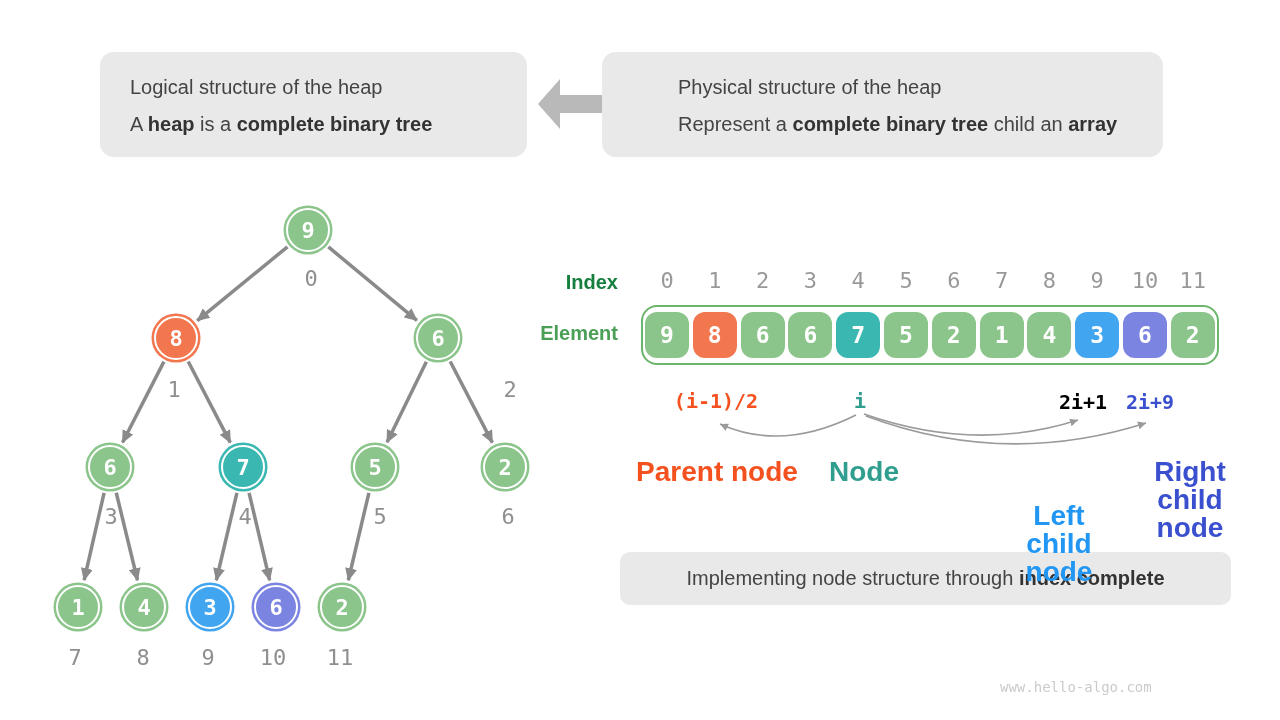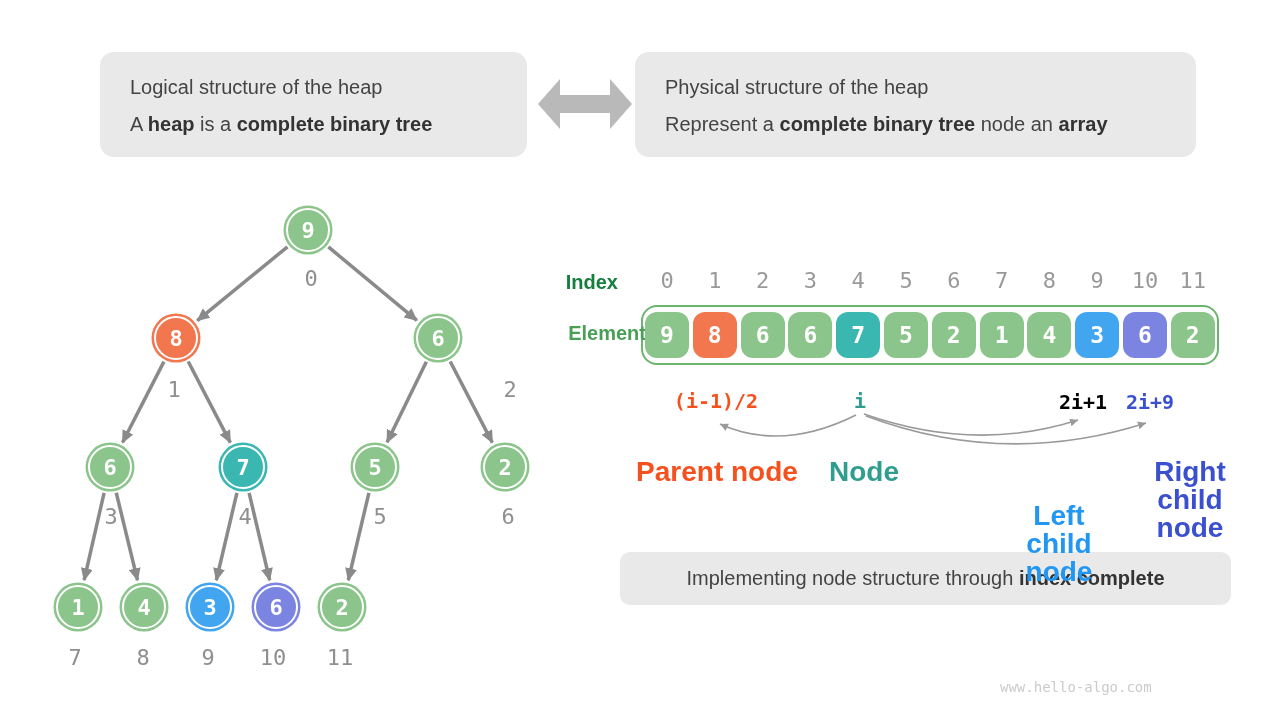--- a/index.html
+++ b/index.html
@@ -70,23 +70,23 @@
 
   <div class="gray-box top" style="left:100px;top:52px;width:427px;height:105px;box-sizing:border-box;">
     <div class="line">Logical structure of the heap</div>
     <div class="line" id="left-line2"><span>A </span><span class="b">heap</span><span> is a </span><span class="b">complete binary tree</span></div>
   </div>
 
   <svg class="layer" style="left:535px;top:75px;" width="100" height="60">
     <polygon points="3,29 25,4 25,20 75,20 75,4 97,29 75,54 75,38 25,38 25,54" fill="#b9b9b9"></polygon>
   </svg>
 
-  <div class="gray-box top" style="left:635px;top:52px;width:561px;height:105px;box-sizing:border-box;">
+  <div class="gray-box top" style="left:602px;top:52px;width:561px;height:105px;box-sizing:border-box;padding-left:46px;">
     <div class="line">Physical structure of the heap</div>
-    <div class="line" id="right-line2"><span>Represent a </span><span class="b">complete binary tree</span><span> node an </span><span class="b">array</span></div>
+    <div class="line" id="right-line2"><span>Represent a </span><span class="b">complete binary tree</span><span> child an </span><span class="b">array</span></div>
   </div>
 
   <div id="tree-container">
       <div class="tree-node" style="left: 308px; top: 230px; background: rgb(140, 197, 140); box-shadow: rgb(140, 197, 140) 0px 0px 0px 2.5px;">9</div>
       <div class="tree-index" style="left: 311px; top: 278px;">0</div>
       <div class="tree-node" style="left: 176px; top: 338px; background: rgb(242, 118, 78); box-shadow: rgb(242, 118, 78) 0px 0px 0px 2.5px;">8</div>
       <div class="tree-index" style="left: 174px; top: 389px;">1</div>
       <div class="tree-node" style="left: 438px; top: 338px; background: rgb(140, 197, 140); box-shadow: rgb(140, 197, 140) 0px 0px 0px 2.5px;">6</div>
       <div class="tree-index" style="left: 510px; top: 389px;">2</div>
       <div class="tree-node" style="left: 110px; top: 467px; background: rgb(140, 197, 140); box-shadow: rgb(140, 197, 140) 0px 0px 0px 2.5px;">6</div>
@@ -103,21 +103,21 @@
       <div class="tree-index" style="left: 143px; top: 657px;">8</div>
       <div class="tree-node" style="left: 210px; top: 607px; background: rgb(66, 165, 240); box-shadow: rgb(66, 165, 240) 0px 0px 0px 2.5px;">3</div>
       <div class="tree-index" style="left: 208px; top: 657px;">9</div>
       <div class="tree-node" style="left: 276px; top: 607px; background: rgb(123, 132, 224); box-shadow: rgb(123, 132, 224) 0px 0px 0px 2.5px;">6</div>
       <div class="tree-index" style="left: 273px; top: 657px;">10</div>
       <div class="tree-node" style="left: 342px; top: 607px; background: rgb(140, 197, 140); box-shadow: rgb(140, 197, 140) 0px 0px 0px 2.5px;">2</div>
       <div class="tree-index" style="left: 340px; top: 657px;">11</div>
     </div>
 
   <div class="row-label" style="top:271px;color:#15803d;">Index</div>
-  <div class="row-label" style="top:322px;color:#4a9f57;padding-left:28px;">Element</div>
+  <div class="row-label" style="top:322px;color:#4a9f57;">Element</div>
   <div class="array-frame"></div>
   <div id="array-container">
       <div class="array-index" style="left: 667px; top: 268px;">0</div>
       <div class="array-cell" style="left: 645px; top: 312px; width: 44px; height: 46px; background: rgb(140, 197, 140);">9</div>
       <div class="array-index" style="left: 714.8px; top: 268px;">1</div>
       <div class="array-cell" style="left: 692.8px; top: 312px; width: 44px; height: 46px; background: rgb(242, 118, 78);">8</div>
       <div class="array-index" style="left: 762.6px; top: 268px;">2</div>
       <div class="array-cell" style="left: 740.6px; top: 312px; width: 44px; height: 46px; background: rgb(140, 197, 140);">6</div>
       <div class="array-index" style="left: 810.4px; top: 268px;">3</div>
       <div class="array-cell" style="left: 788.4px; top: 312px; width: 44px; height: 46px; background: rgb(140, 197, 140);">6</div>

